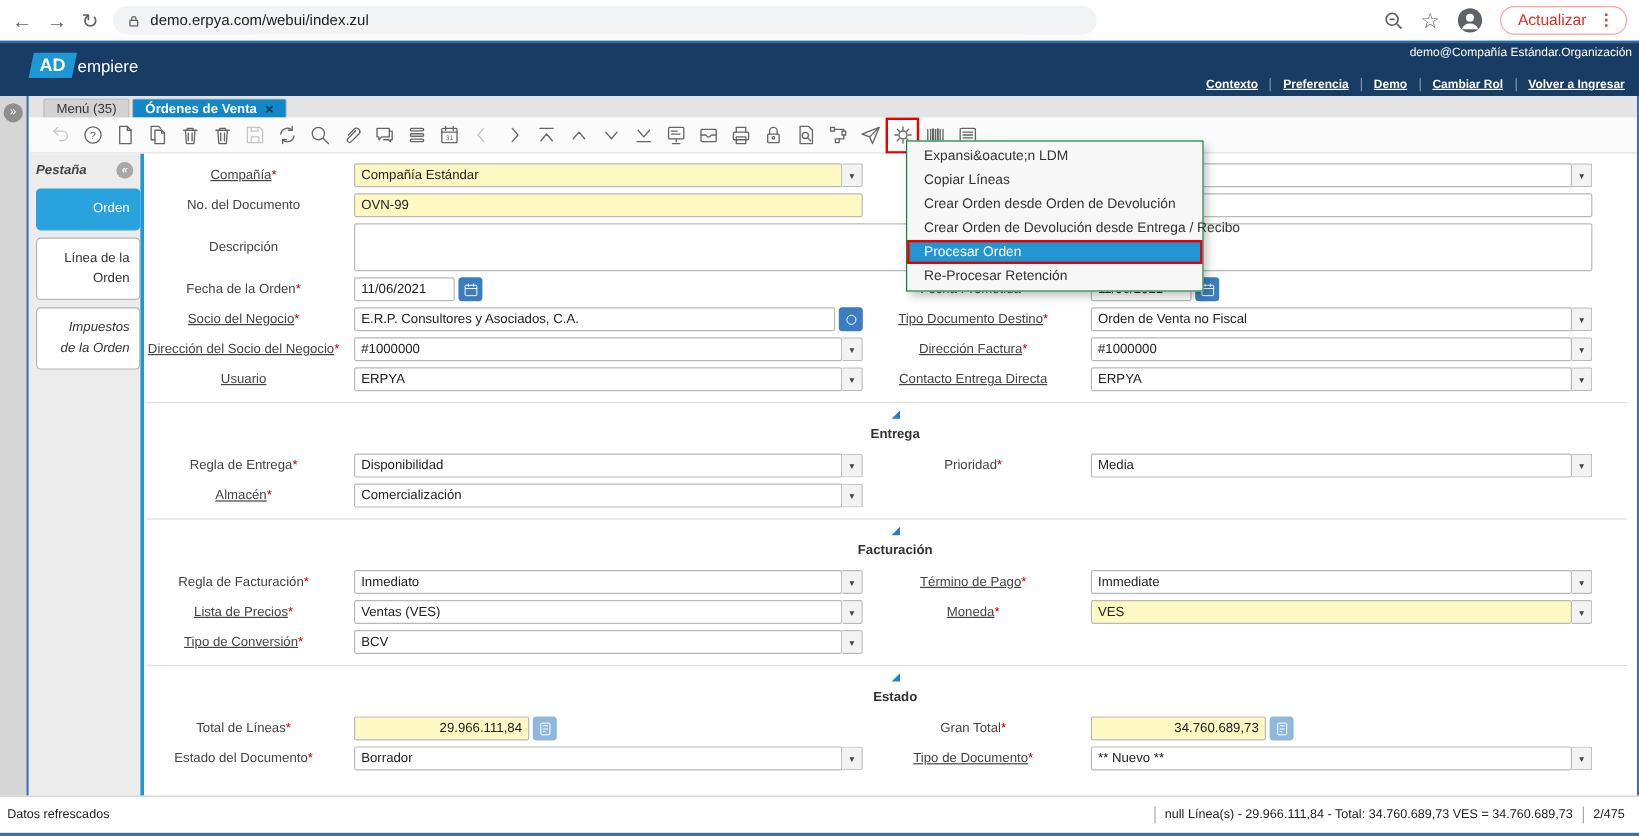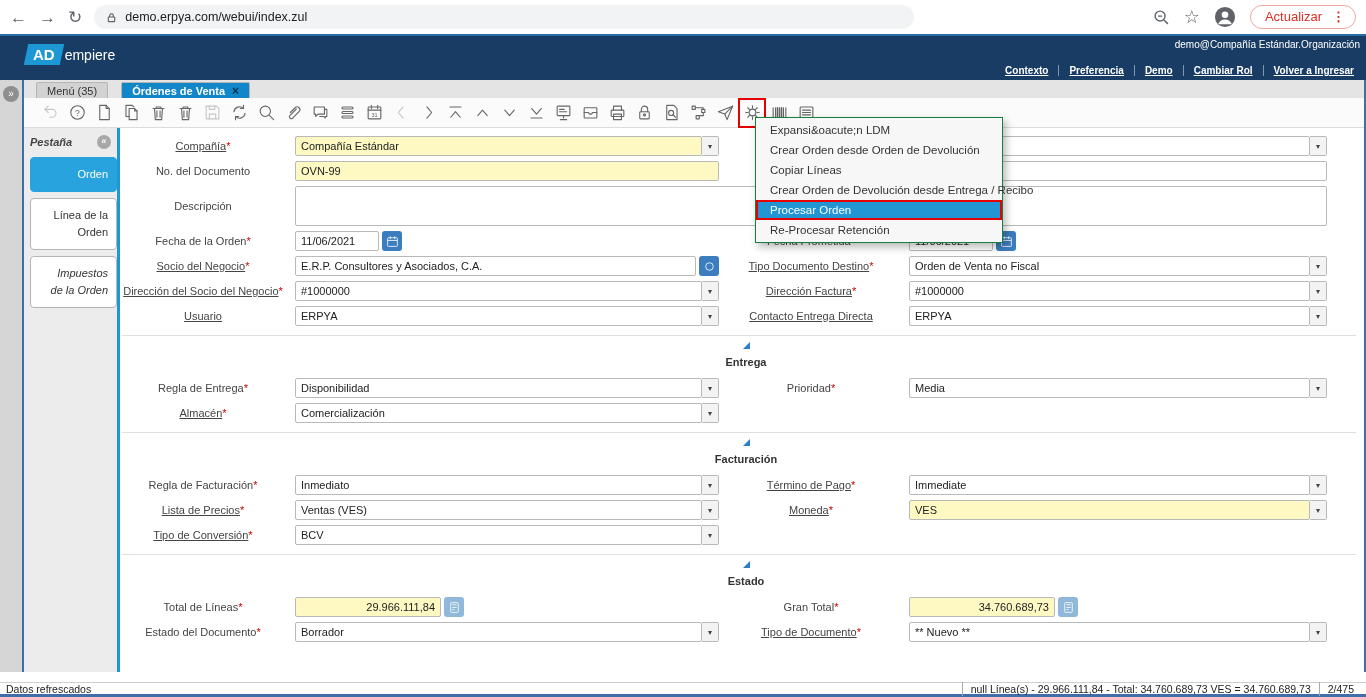--- a/index.html
+++ b/index.html
@@ -30,21 +30,21 @@
   .header-links a:last-child { border-right:none; }
 
   
   .left-strip { position:absolute; left:0; top:80px; bottom:25px; width:22px; background:#d6d6d6; }
   .collapse-circle { width:16px; height:16px; border-radius:50%; background:#8f8f8f; color:#fff;
     font-size:10px; line-height:15px; text-align:center; margin:6px auto; }
 
   
   .window { position:absolute; left:22px; right:0; top:80px; bottom:25px;
     border-left:2px solid #3f6fa8; border-right:2px solid #3f6fa8; display:flex; flex-direction:column; background:#fff; }
-  .tab-row { height:18px; background:#e4e4e4; display:flex; align-items:flex-end; padding-left:12px; gap:13px; }
+  .tab-row { height:18px; background:#e4e4e4; display:flex; align-items:flex-end; padding-left:12px; gap:2px; }
   .wtab { font-size:11px; padding:2px 10px 1px; background:#d2d2d2; color:#333;
     border:1px solid #b5b5b5; border-bottom:none; border-radius:2px 2px 0 0; white-space:nowrap; }
   .wtab.active { background:#1186c8; color:#fff; font-weight:bold; display:flex; gap:7px; align-items:center; }
   .wtab .close-x { color:#0a2d4d; font-weight:bold; font-size:12px; line-height:10px; }
 
   .toolbar { height:30px; background:#fbfbfb; border-bottom:1px solid #dcdcdc;
     display:flex; align-items:center; padding-left:16px; }
   .tbtn { width:20px; height:22px; margin-right:7px; display:flex; align-items:center; justify-content:center; flex:0 0 auto; }
   .tbtn svg { width:19px; height:19px; stroke:#666; fill:none; stroke-width:1.4; stroke-linecap:round; stroke-linejoin:round; }
   .tbtn.disabled svg { stroke:#c6c6c6; }
@@ -88,21 +88,21 @@
     color:#333; margin:0 0 10px 14px;flex-direction:column; }
   .tri { width:0; height:0; border-bottom:7px solid #2b7cc9; border-left:7px solid transparent; }
 
   
   .ctx-menu { position:absolute; left:755px; top:117px; width:248px; background:#f7f7f7;
     border:1px solid #15803d; box-shadow:3px 4px 8px rgba(0,0,0,.28); z-index:60; padding:2px 0; }
   .ctx-item { font-size:11.5px; color:#333; padding:4px 14px; white-space:nowrap; cursor:pointer; }
   .ctx-item.highlighted { background:#2196d3; color:#fff; border:2px solid #e60000; padding:2px 12px; }
 
   
-  .status-bar { position:absolute; left:0; right:0; bottom:0; height:15px; background:#fff;
+  .status-bar { position:absolute; left:0; right:0; bottom:0; height:34px; background:#fff;
     border-top:1px solid #cfcfcf; border-bottom:3px solid #3f6fa8;
     display:flex; align-items:center; font-size:10.5px; color:#222; padding:0 4px; }
   .sb-left { flex:1; padding-left:2px; }
   .sb-cell { border-left:1px solid #aaa; padding:1px 8px; white-space:nowrap; }
 </style>
 </head>
 <body>
 
 <div class="browser-bar">
   <span class="nav-ico">←</span>
@@ -604,22 +604,22 @@
               <div class="selbtn">▾</div>
             </div>
           </div>
         </div>
       </div>
   </div>
 </div>
 
 <div class="ctx-menu" id="ctx-menu">
     <div class="ctx-item">Expansi&amp;oacute;n LDM</div>
+    <div class="ctx-item">Copiar Líneas</div>
     <div class="ctx-item">Crear Orden desde Orden de Devolución</div>
-    <div class="ctx-item">Copiar Líneas</div>
     <div class="ctx-item">Crear Orden de Devolución desde Entrega / Recibo</div>
     <div class="ctx-item highlighted">Procesar Orden</div>
     <div class="ctx-item">Re-Procesar Retención</div>
   </div>
 
 <div class="status-bar">
   <span class="sb-left">Datos refrescados</span>
   <span class="sb-cell">null Línea(s) - 29.966.111,84 - Total: 34.760.689,73 VES = 34.760.689,73</span>
   <span class="sb-cell">2/475</span>
 </div>

